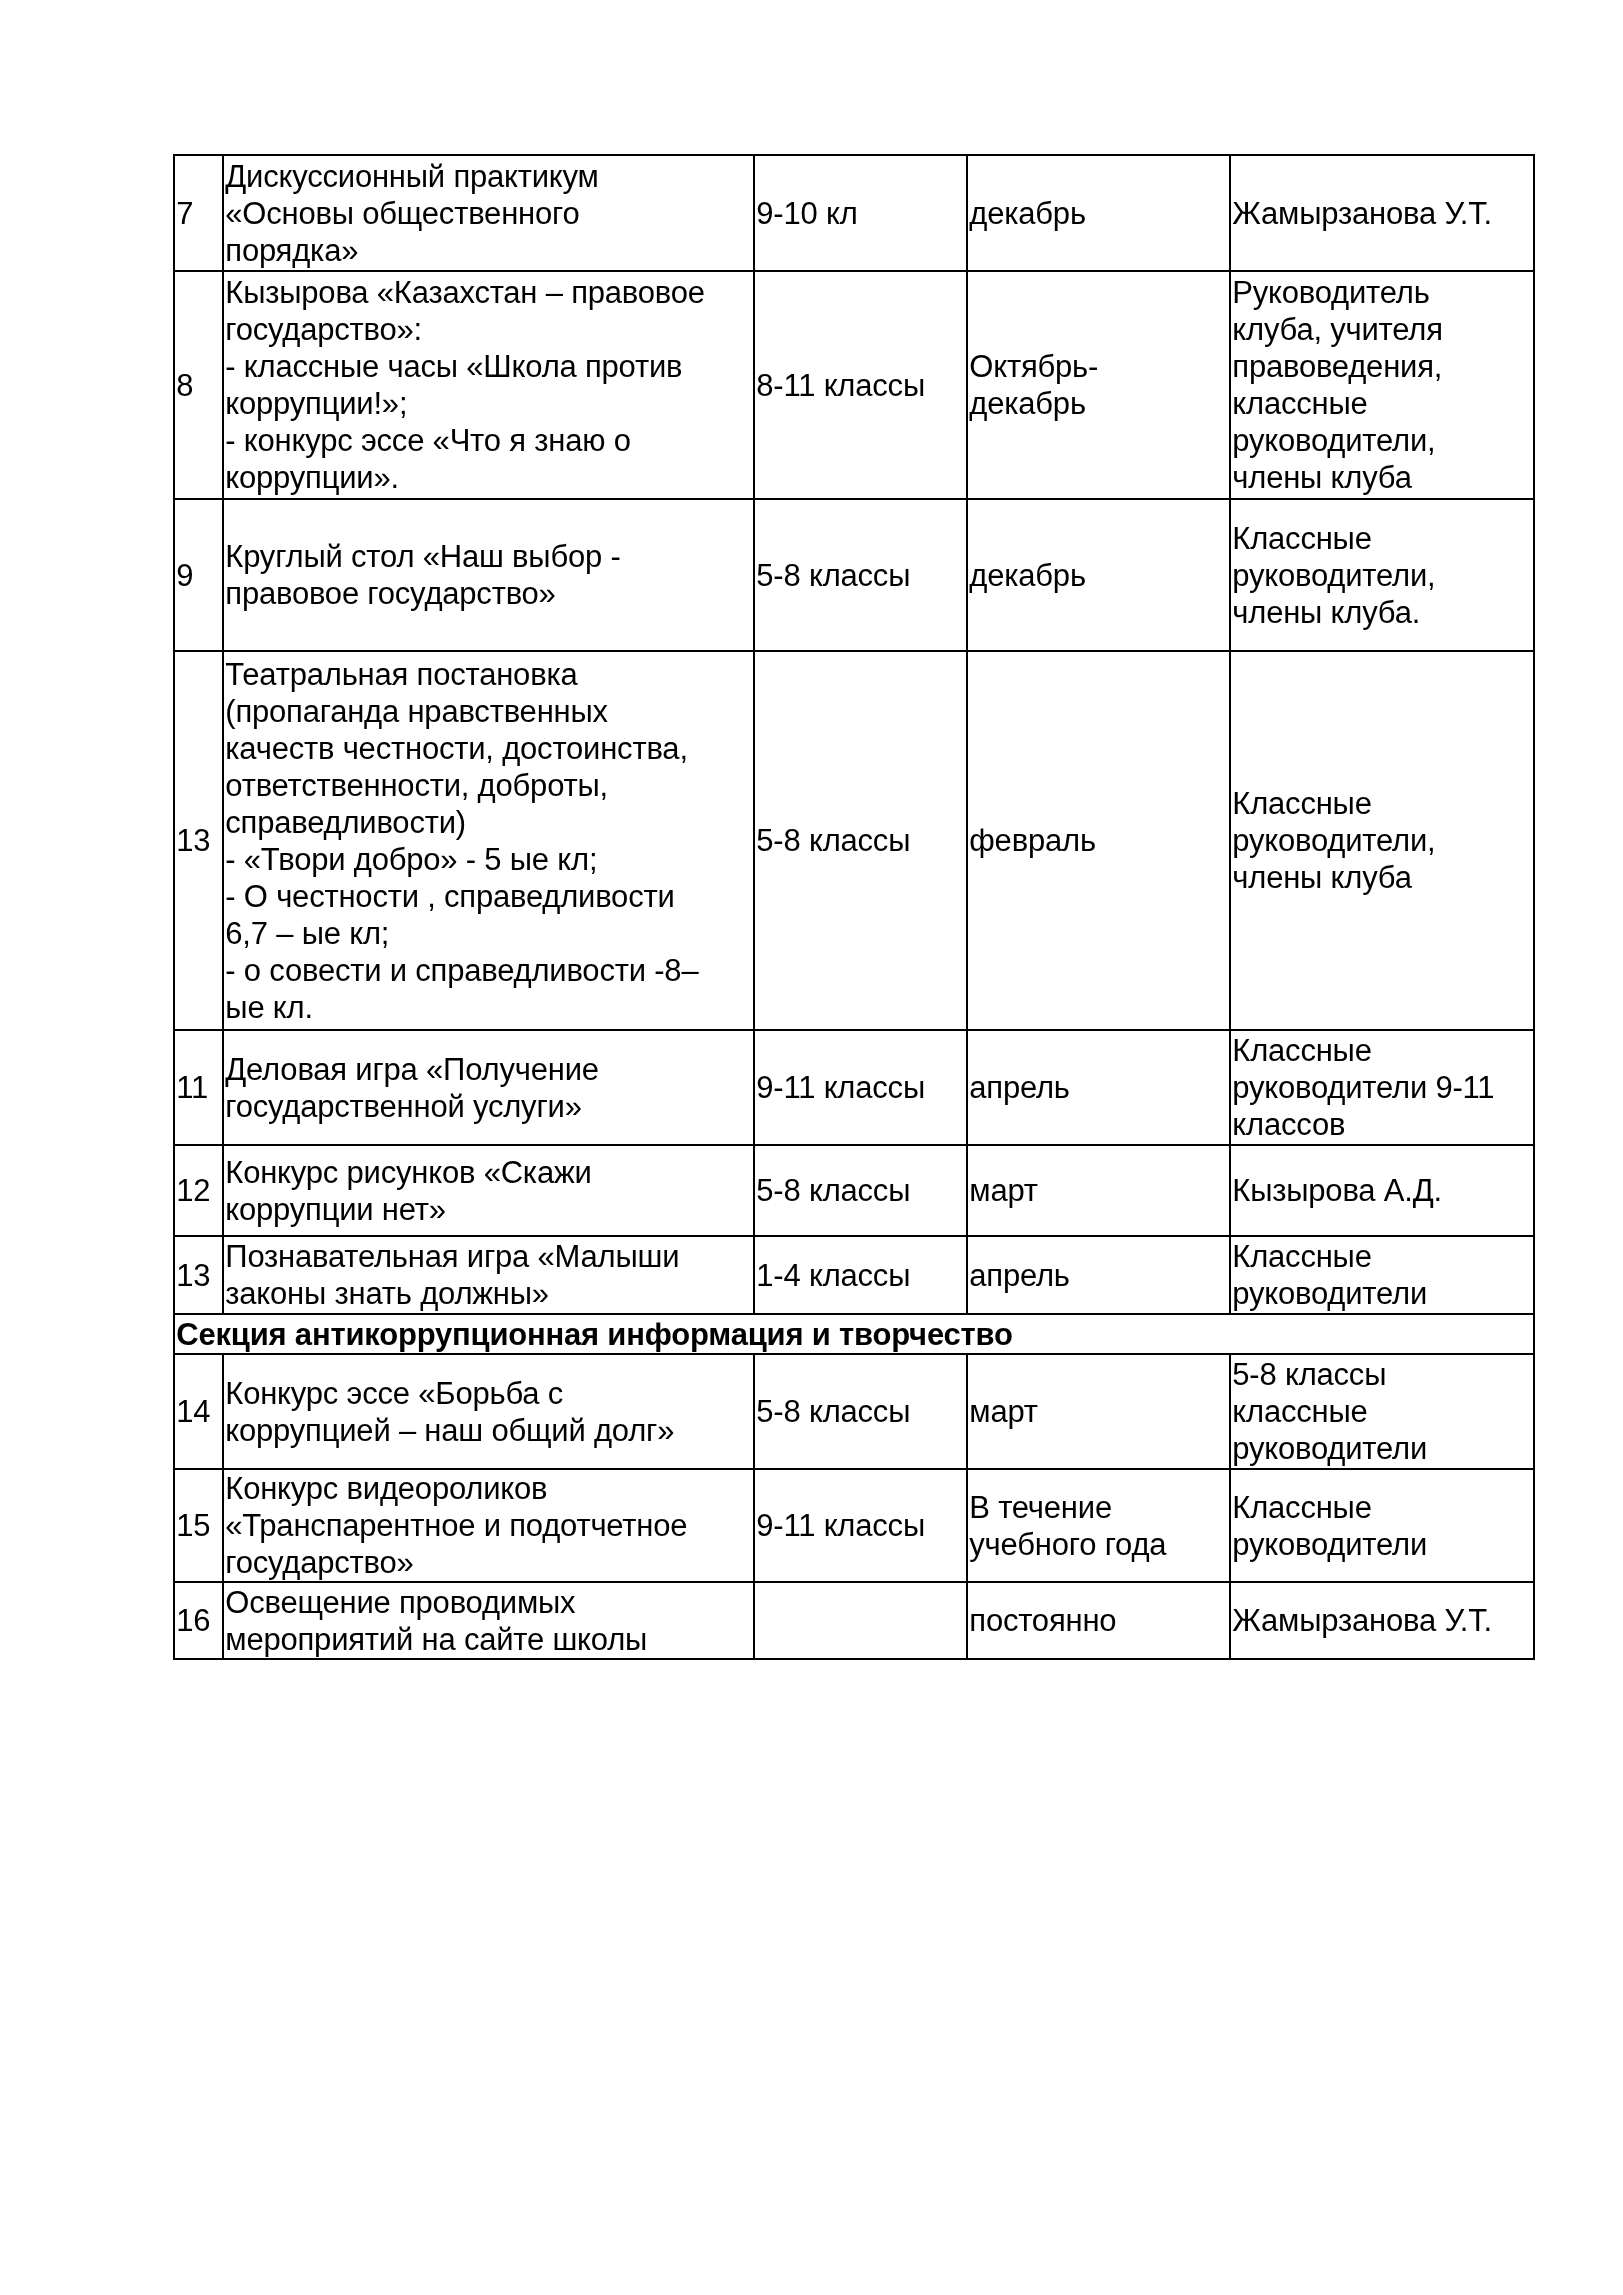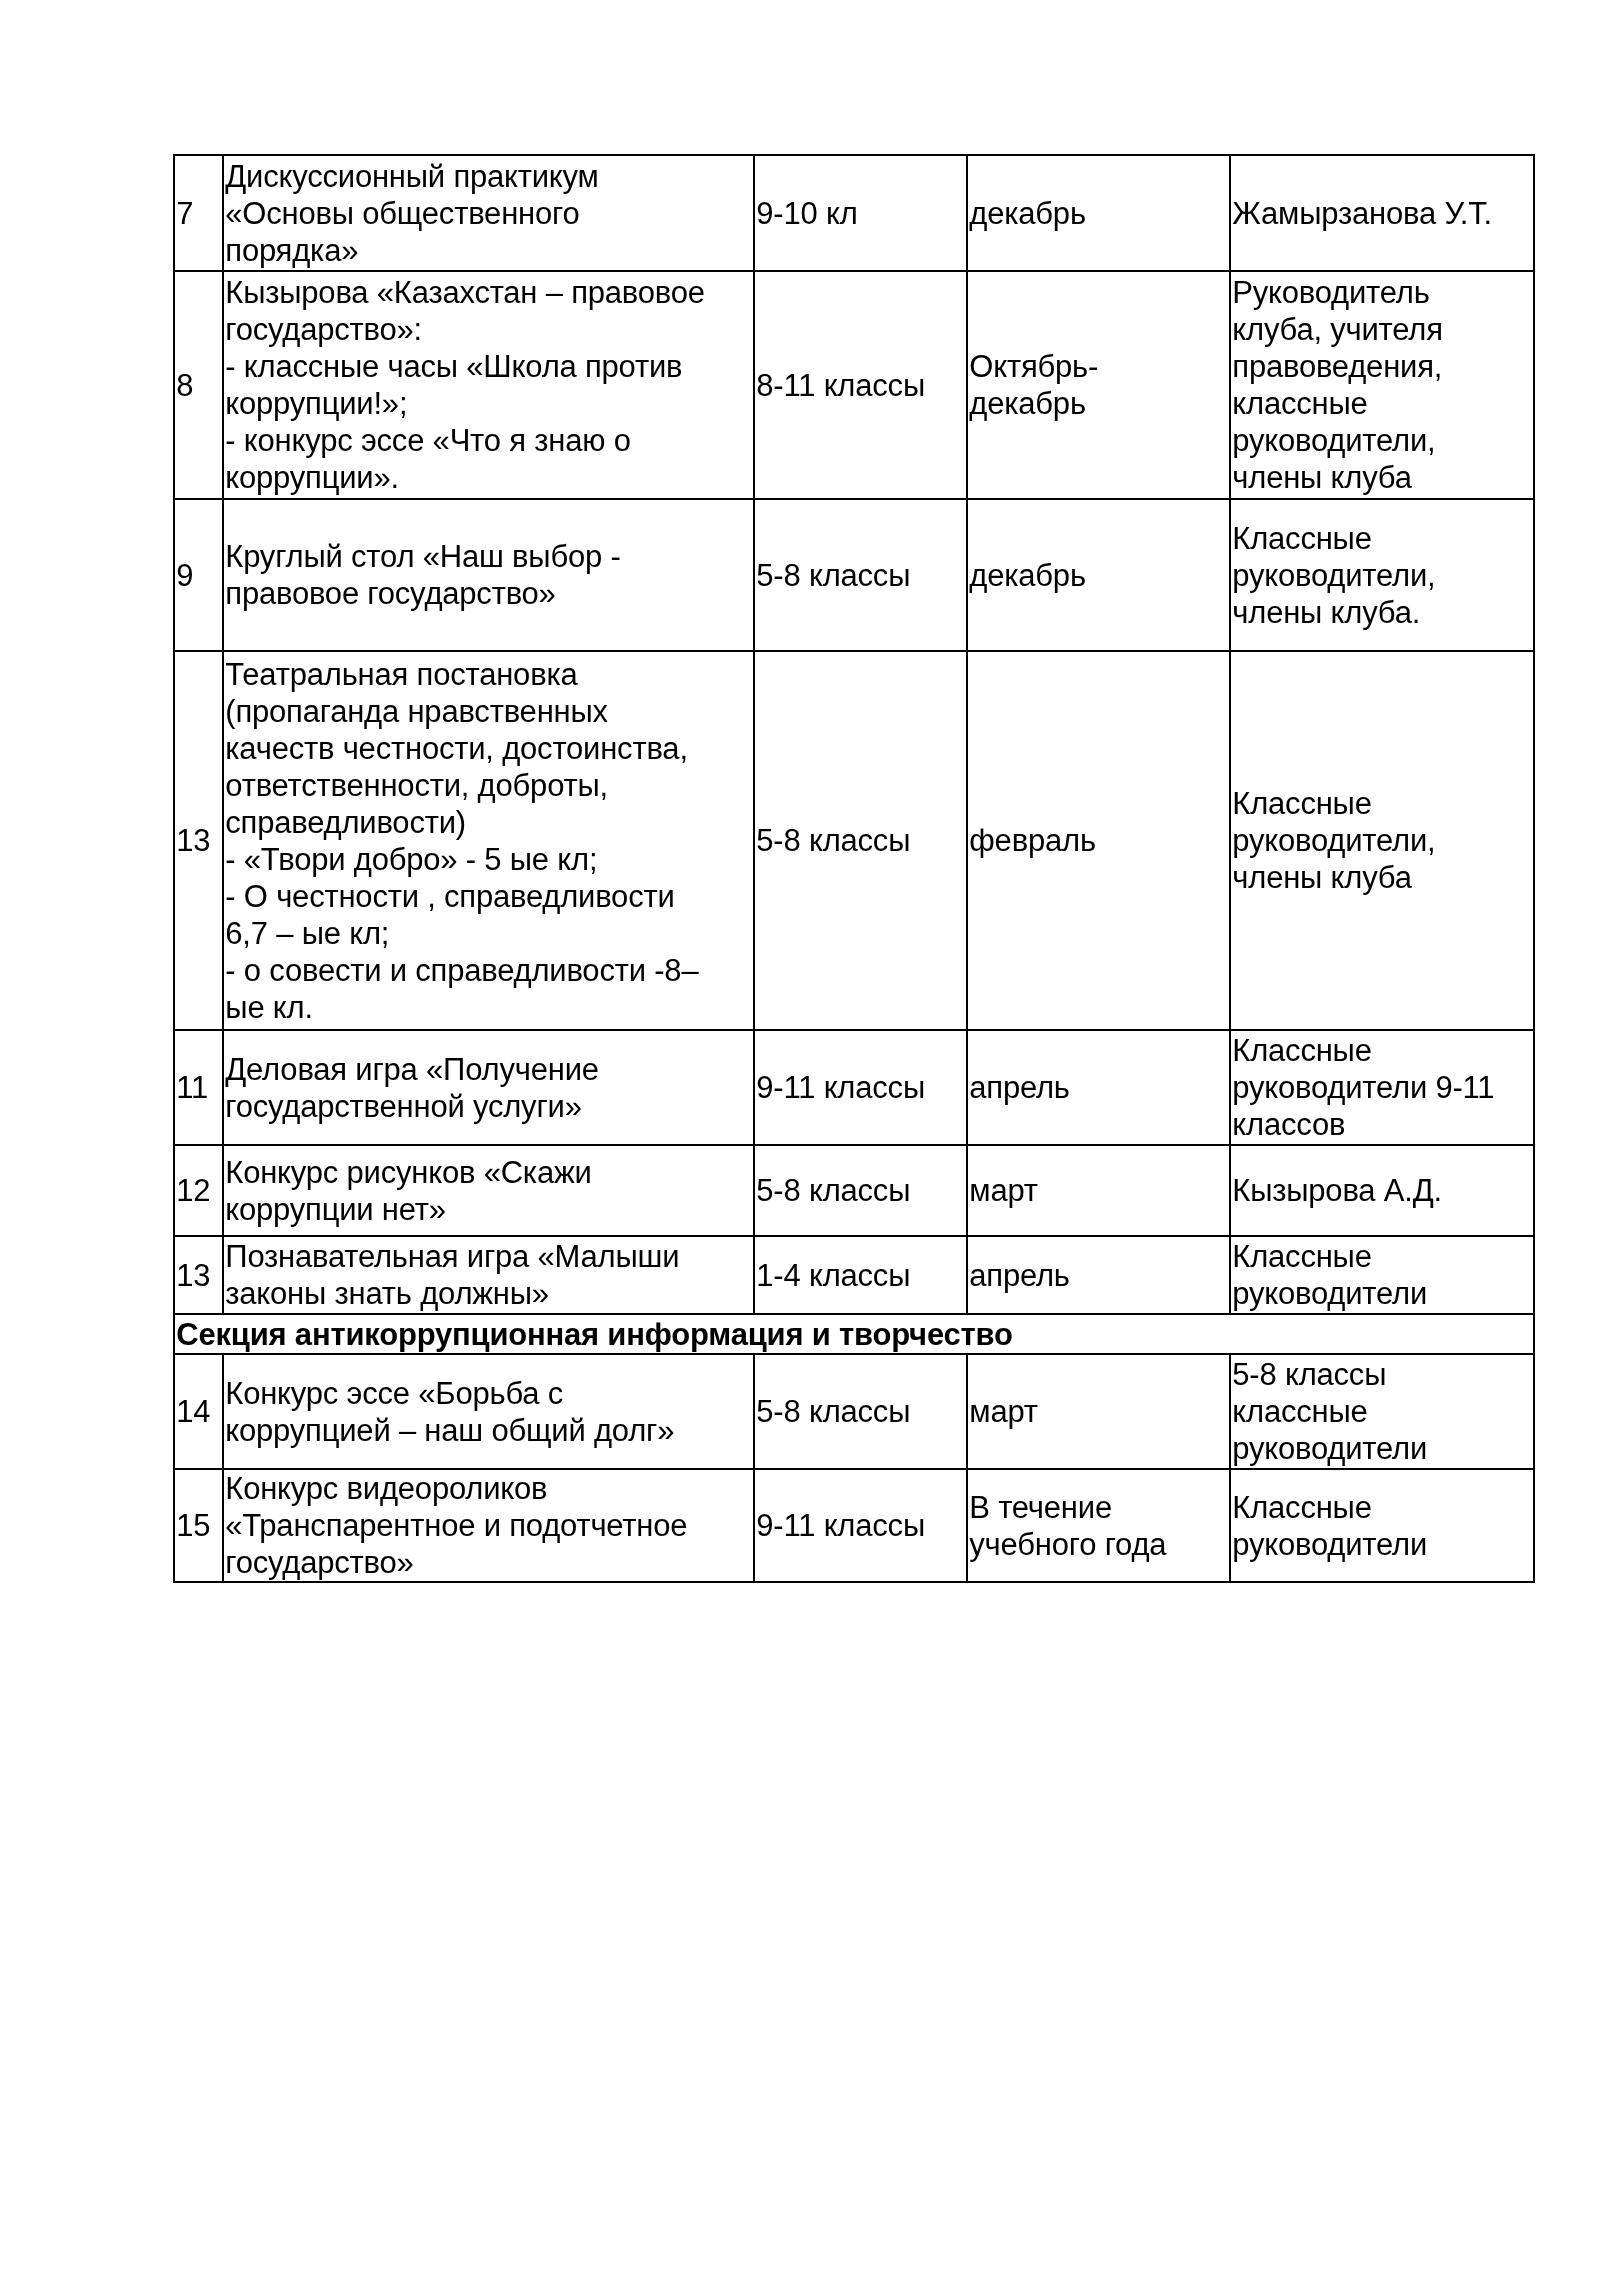--- a/index.html
+++ b/index.html
@@ -131,15 +131,23 @@
         <td class="num">15</td>
         <td>Конкурс видеороликов
 «Транспарентное и подотчетное
 государство»</td>
         <td class="top">9-11 классы</td>
         <td>В течение
 учебного года</td>
         <td>Классные
 руководители</td>
       </tr>
+      <tr style="height: 77px;">
+        <td class="num">16</td>
+        <td>Освещение проводимых
+мероприятий на сайте школы</td>
+        <td></td>
+        <td>постоянно</td>
+        <td>Жамырзанова У.Т.</td>
+      </tr>
     </tbody>
 </table>
 
 
 </body></html>

